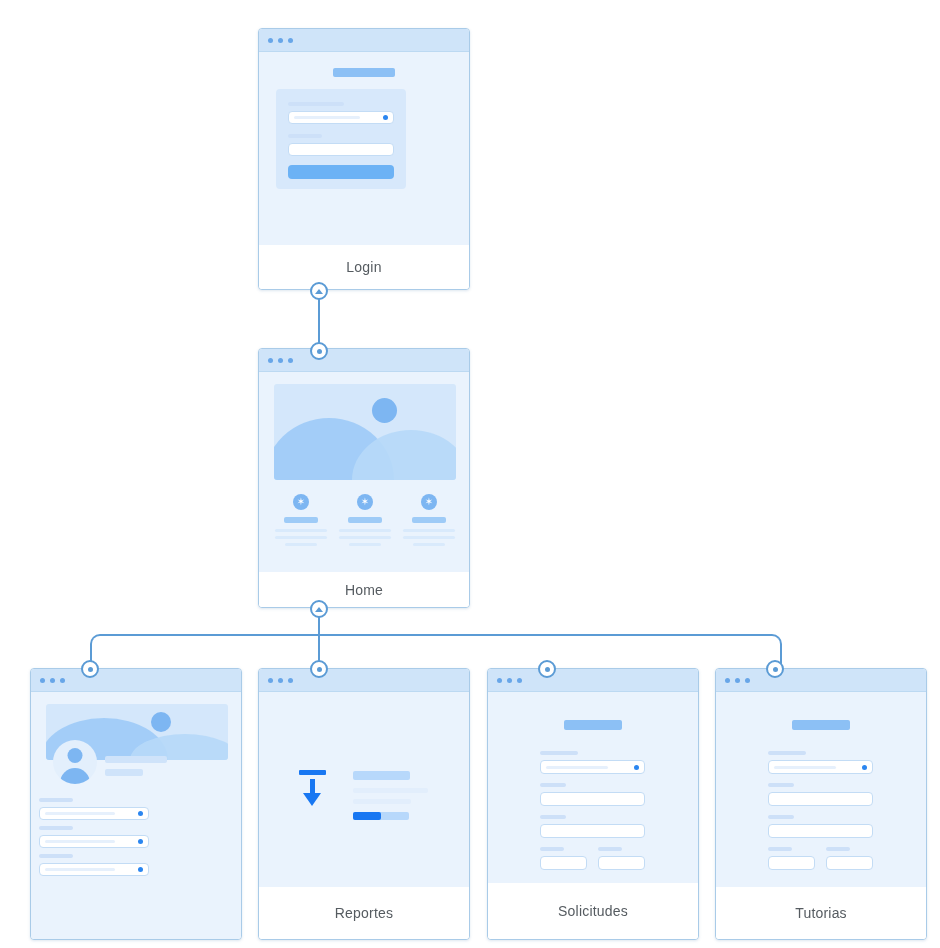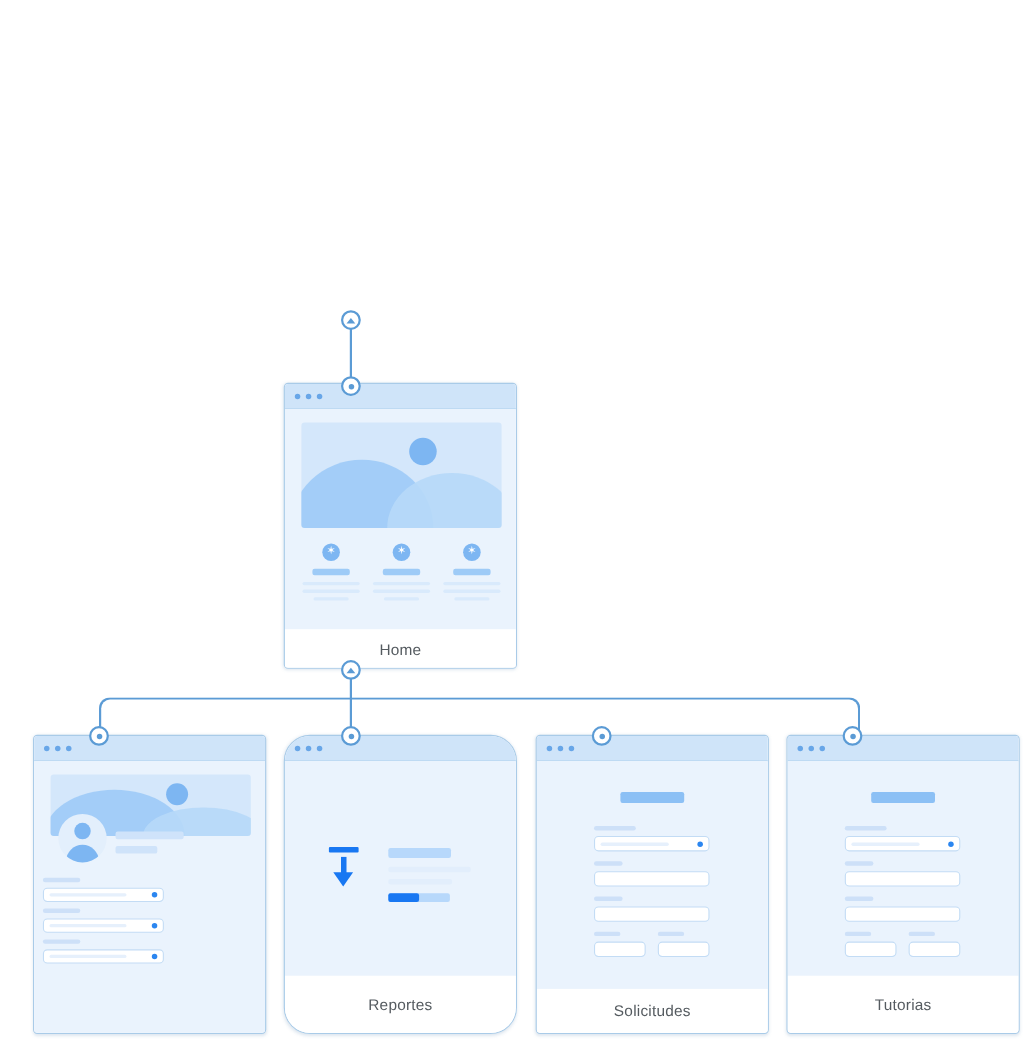--- a/index.html
+++ b/index.html
@@ -137,20 +137,41 @@
   <div class="node" style="left:310px;top:660px;">
     <span class="dot"></span>
   </div>
   <div class="node" style="left:538px;top:660px;">
     <span class="dot"></span>
   </div>
   <div class="node" style="left:766px;top:660px;">
     <span class="dot"></span>
   </div>
 
+  <div class="card" style="left:258px;top:28px;width:212px;height:262px;">
+    <div class="titlebar">
+      <span class="tb-dot"></span>
+      <span class="tb-dot"></span>
+      <span class="tb-dot"></span>
+    </div>
+    <div class="screen">
+      <div class="bar login-title"></div>
+      <div class="panel login-panel">
+        <div class="fieldlbl" style="position:absolute;left:12px;top:13px;width:56px;"></div>
+        <div class="input" style="position:absolute;left:12px;top:22px;width:106px;height:13px;">
+          <span class="fill" style="width:66px;"></span>
+          <span class="caret"></span>
+        </div>
+        <div class="fieldlbl" style="position:absolute;left:12px;top:45px;width:34px;"></div>
+        <div class="input" style="position:absolute;left:12px;top:54px;width:106px;height:13px;"></div>
+        <div class="btn-primary" style="position:absolute;left:12px;top:76px;width:106px;height:14px;"></div>
+      </div>
+    </div>
+    <div class="label" style="height:44px;">Login</div>
+  </div>
 
   <div class="card" style="left:258px;top:348px;width:212px;height:260px;">
     <div class="titlebar">
       <span class="tb-dot"></span>
       <span class="tb-dot"></span>
       <span class="tb-dot"></span>
     </div>
     <div class="screen">
       <div class="hero" style="left:15px;top:12px;width:182px;height:96px;">
         <div class="sun" style="left:98px;top:14px;width:25px;height:25px;"></div>
@@ -219,21 +240,21 @@
         <span class="caret"></span>
       </div>
       <div class="fieldlbl" style="position:absolute;left:8px;top:162px;width:34px;"></div>
       <div class="input" style="position:absolute;left:8px;top:171px;width:110px;height:13px;">
         <span class="fill" style="width:70px;"></span>
         <span class="caret"></span>
       </div>
     </div>
   </div>
 
-  <div class="card" style="left:258px;top:668px;width:212px;height:272px;border-radius:24px;">
+  <div class="card" style="left:258px;top:668px;width:212px;height:272px;">
     <div class="titlebar">
       <span class="tb-dot"></span>
       <span class="tb-dot"></span>
       <span class="tb-dot"></span>
     </div>
     <div class="screen">
       <div class="dl" style="left:40px;top:78px;width:27px;height:37px;">
         <div class="topbar"></div>
         <div class="stem"></div>
         <div class="head"></div>
@@ -263,21 +284,21 @@
       </div>
       <div class="fieldlbl" style="position:absolute;left:52px;top:91px;width:26px;"></div>
       <div class="input" style="position:absolute;left:52px;top:100px;width:105px;height:14px;"></div>
       <div class="fieldlbl" style="position:absolute;left:52px;top:123px;width:26px;"></div>
       <div class="input" style="position:absolute;left:52px;top:132px;width:105px;height:14px;"></div>
       <div class="fieldlbl" style="position:absolute;left:52px;top:155px;width:24px;"></div>
       <div class="input" style="position:absolute;left:52px;top:164px;width:47px;height:14px;"></div>
       <div class="fieldlbl" style="position:absolute;left:110px;top:155px;width:24px;"></div>
       <div class="input" style="position:absolute;left:110px;top:164px;width:47px;height:14px;"></div>
     </div>
-    <div class="label" style="height:40px;">Solicitudes</div>
+    <div class="label" style="height:56px;">Solicitudes</div>
   </div>
 
   <div class="card" style="left:715px;top:668px;width:212px;height:272px;">
     <div class="titlebar">
       <span class="tb-dot"></span>
       <span class="tb-dot"></span>
       <span class="tb-dot"></span>
     </div>
     <div class="screen">
       <div class="bar" style="position:absolute;left:50%;transform:translateX(-50%);top:28px;width:58px;height:10px;"></div>

